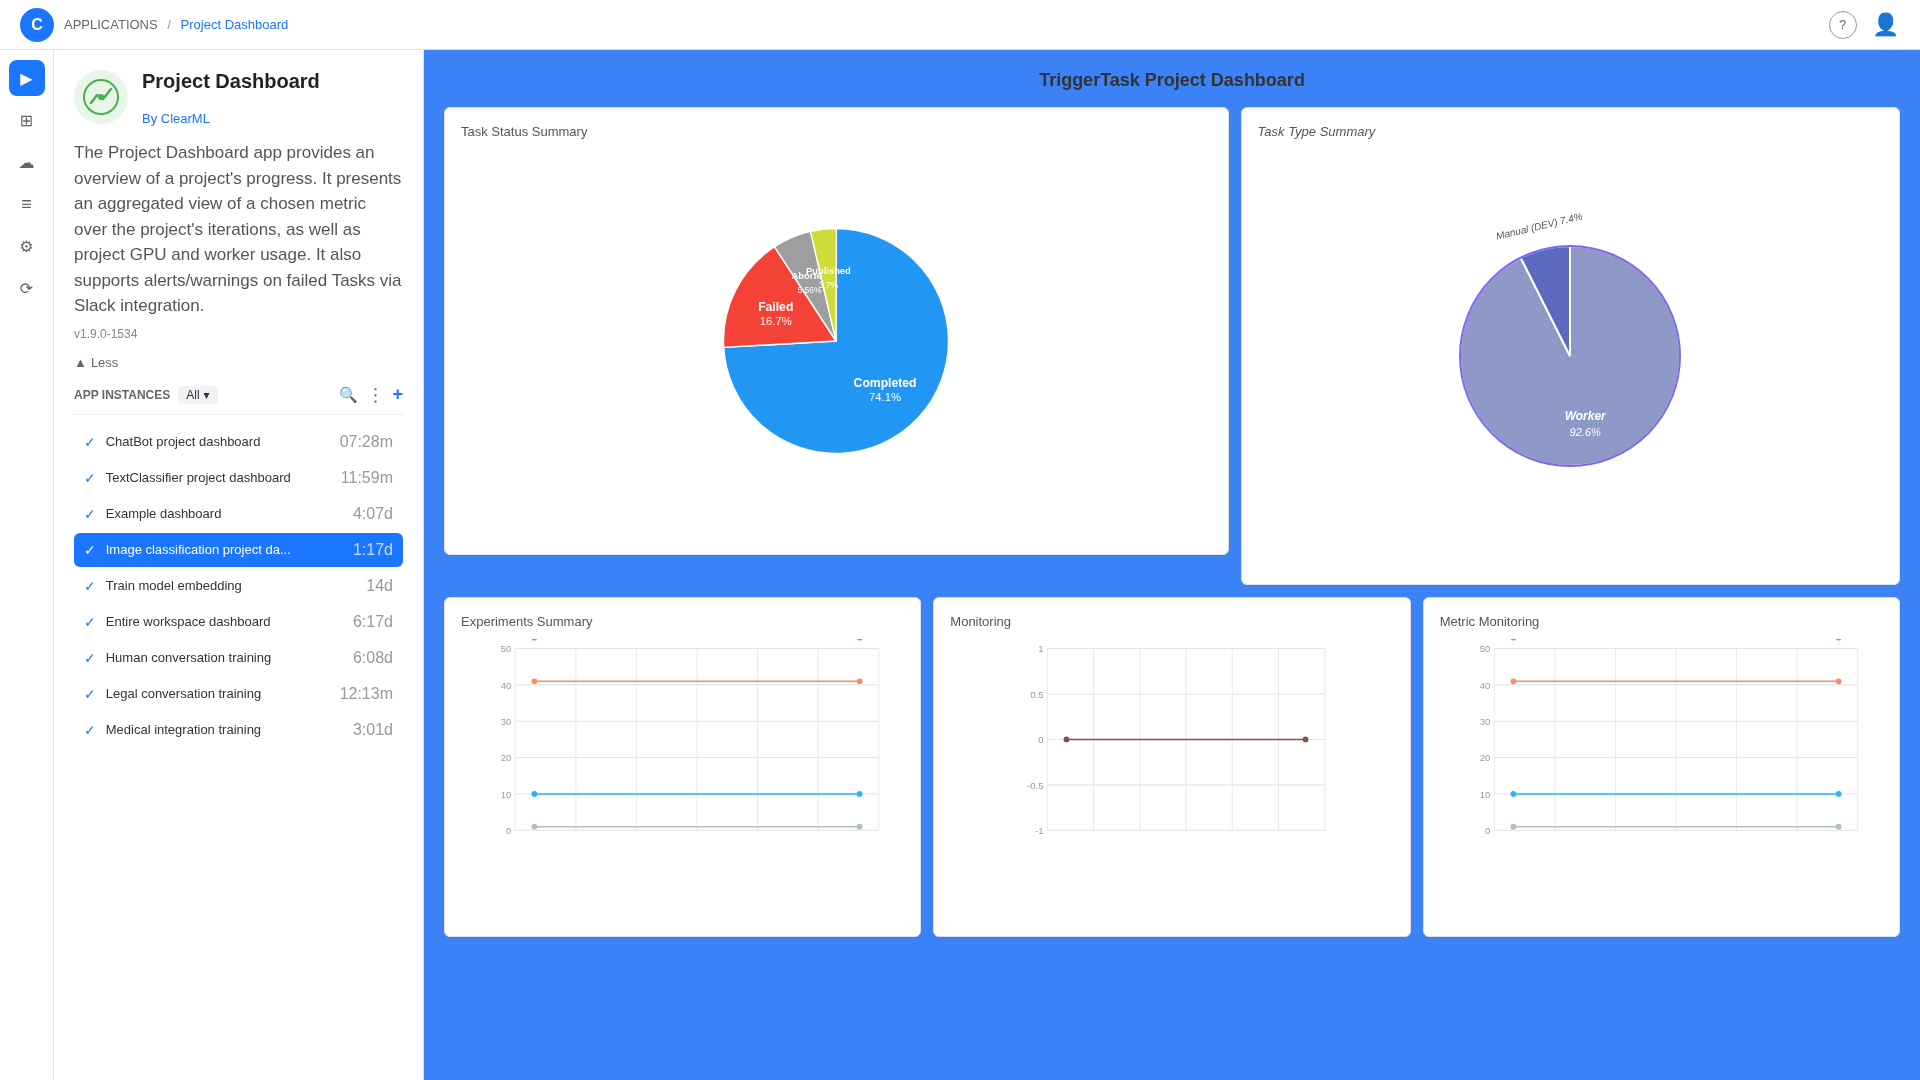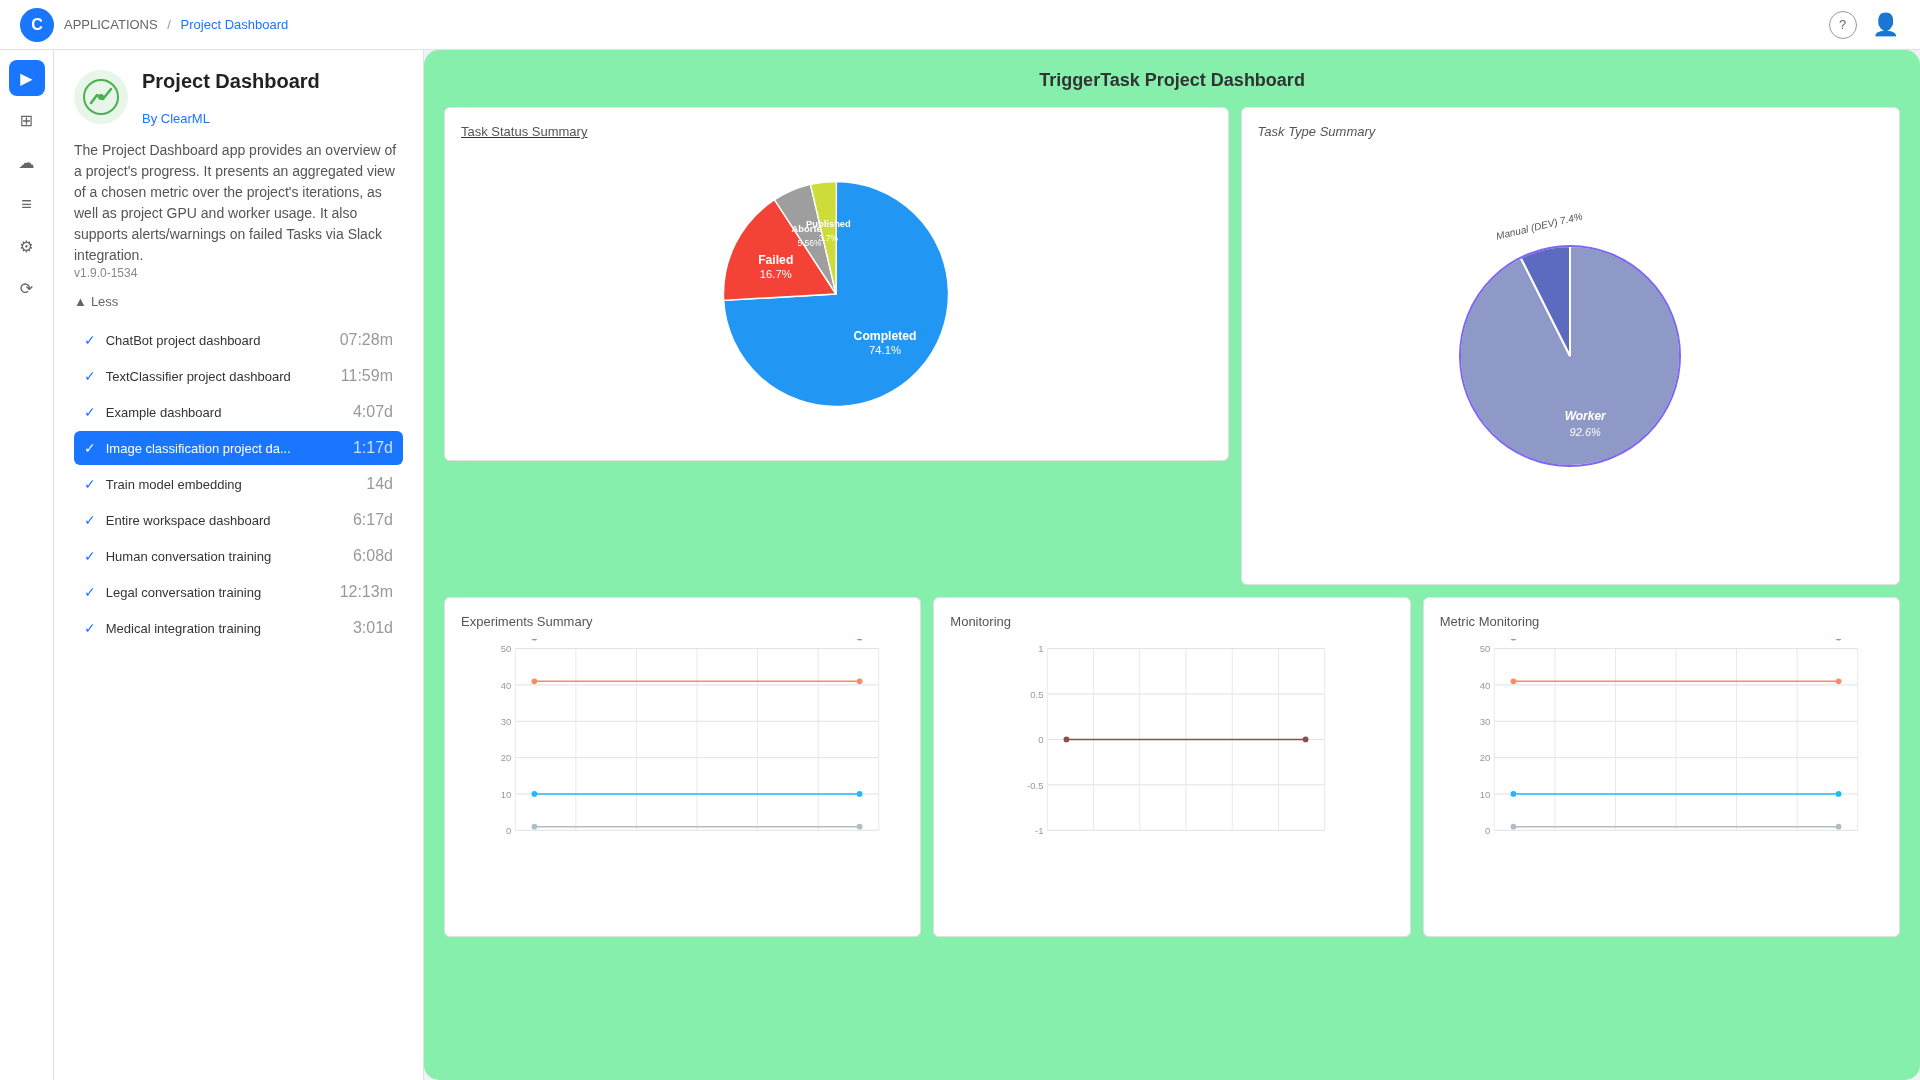--- a/index.html
+++ b/index.html
@@ -64,21 +64,21 @@
     .app-header { display: flex; align-items: flex-start; gap: 14px; margin-bottom: 14px; }
     .app-icon {
       width: 54px; height: 54px;
       background: #e8f5e9;
       border-radius: 50%;
       display: flex; align-items: center; justify-content: center;
       font-size: 22px; flex-shrink: 0;
     }
     .app-title { font-size: 20px; font-weight: 600; color: #222; }
     .app-by { font-size: 13px; color: #1a75ff; margin-top: 18px; }
-    .app-description { font-size: 14px; color: #555; line-height: 1.5; }
+    .app-description { font-size: 17px; color: #555; line-height: 1.5; margin-bottom: 8px; }
     .app-version { font-size: 12px; color: #888; margin-bottom: 14px; }
     .less-toggle { font-size: 13px; color: #666; cursor: pointer; display: flex; align-items: center; gap: 4px; margin-bottom: 14px; }
 
     .instances-header {
       display: flex; align-items: center; gap: 8px;
       margin-bottom: 10px; padding-bottom: 8px;
       border-bottom: 1px solid #eee;
     }
     .instances-label { font-size: 12px; font-weight: 600; color: #666; text-transform: uppercase; }
     .filter-badge {
@@ -100,22 +100,21 @@
     .instance-check { font-size: 14px; color: #1a75ff; margin-right: 10px; flex-shrink: 0; }
     .instance-item.selected .instance-check { color: white; }
     .instance-name { flex: 1; font-size: 13px; white-space: nowrap; overflow: hidden; text-overflow: ellipsis; }
     .instance-time { font-size: 16px; color: #999; flex-shrink: 0; margin-left: 8px; }
 
     
     .main-content {
       flex: 1;
       overflow-y: auto;
       padding: 20px;
-      background: #86efac;
-      border-radius: 15px;
+      background: #3b82f6;
     }
 
     .dashboard-title {
       text-align: center;
       font-size: 18px;
       font-weight: 600;
       color: #333;
       margin-bottom: 16px;
     }
 
@@ -128,21 +127,21 @@
     .chart-card {
       background: #fff;
       border-radius: 6px;
       border: 1px solid #e0e0e0;
       padding: 16px;
       position: relative;
     }
 
     .chart-title { font-size: 13px; font-weight: 500; color: #555; margin-bottom: 10px; }
 
-    .chart-card-large { flex: 1.2; height: 354px; text-decoration: underline; }
+    .chart-card-large { flex: 1.2; height: 448px; }
     .chart-card-right { flex: 1; height: 478px; font-style: italic; }
     .chart-card-third { flex: 1; height: 340px; }
 
     
     .pie-container { display: flex; justify-content: center; align-items: center; height: calc(100% - 30px); }
 
     
     .bottom-row { display: flex; gap: 12px; }
 
     
@@ -195,20 +194,32 @@
         <div class="app-by">By ClearML</div>
       </div>
     </div>
     <div class="app-description">The Project Dashboard app provides an overview of a project's progress. It presents an aggregated view of a chosen metric over the project's iterations, as well as project GPU and worker usage. It also supports alerts/warnings on failed Tasks via Slack integration.</div>
     <div class="app-version">v1.9.0-1534</div>
     <div class="less-toggle">
       <span>▲</span>
       <span>Less</span>
     </div>
 
+    <div class="instances-header">
+      <span class="instances-label">APP INSTANCES</span>
+      <div class="filter-badge">
+        <span>All</span>
+        <span>▾</span>
+      </div>
+      <div class="instances-actions">
+        <span style="font-size:15px;color:#666;cursor:pointer;">🔍</span>
+        <span style="font-size:18px;color:#666;cursor:pointer;">⋮</span>
+        <span class="add-btn" style="font-size:20px;color:#1a75ff;cursor:pointer;font-weight:bold;">+</span>
+      </div>
+    </div>
 
     <div id="instances-list">
         <div class="instance-item">
     <span class="instance-check">✓</span>
     <span class="instance-name">ChatBot project dashboard</span>
     <span class="instance-time">07:28m</span>
   </div>
         <div class="instance-item">
     <span class="instance-check">✓</span>
     <span class="instance-name">TextClassifier project dashboard</span>

